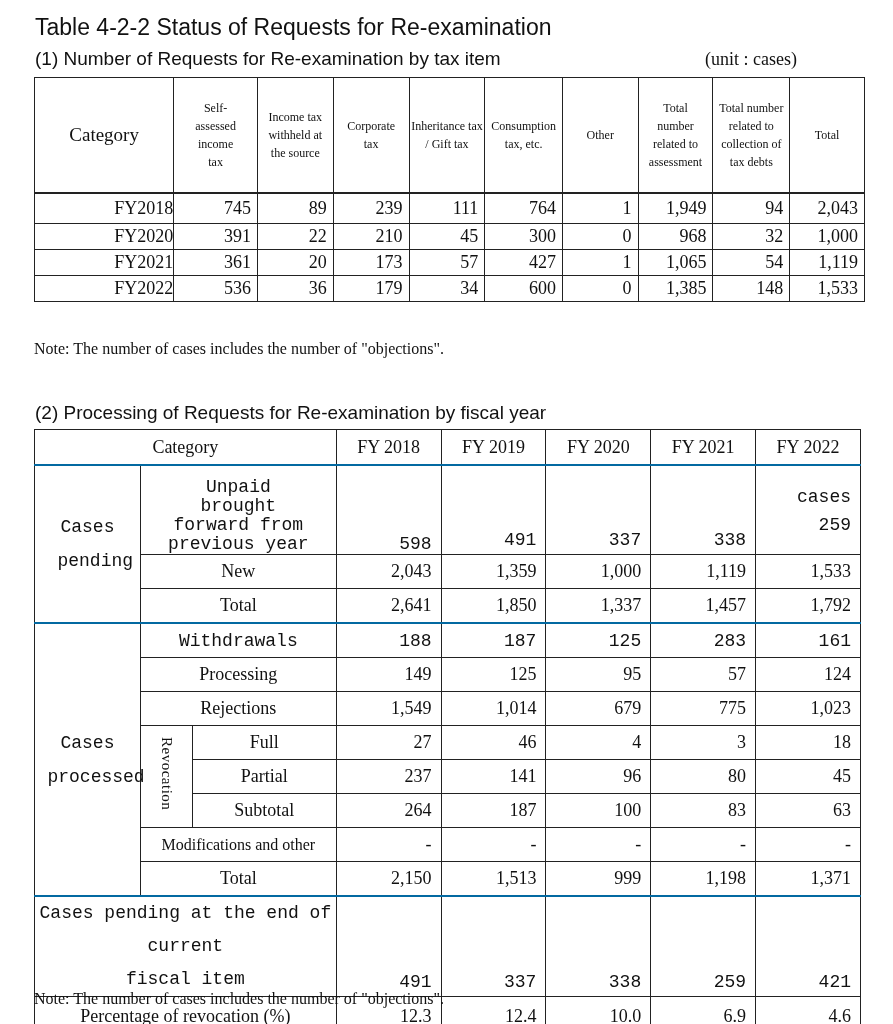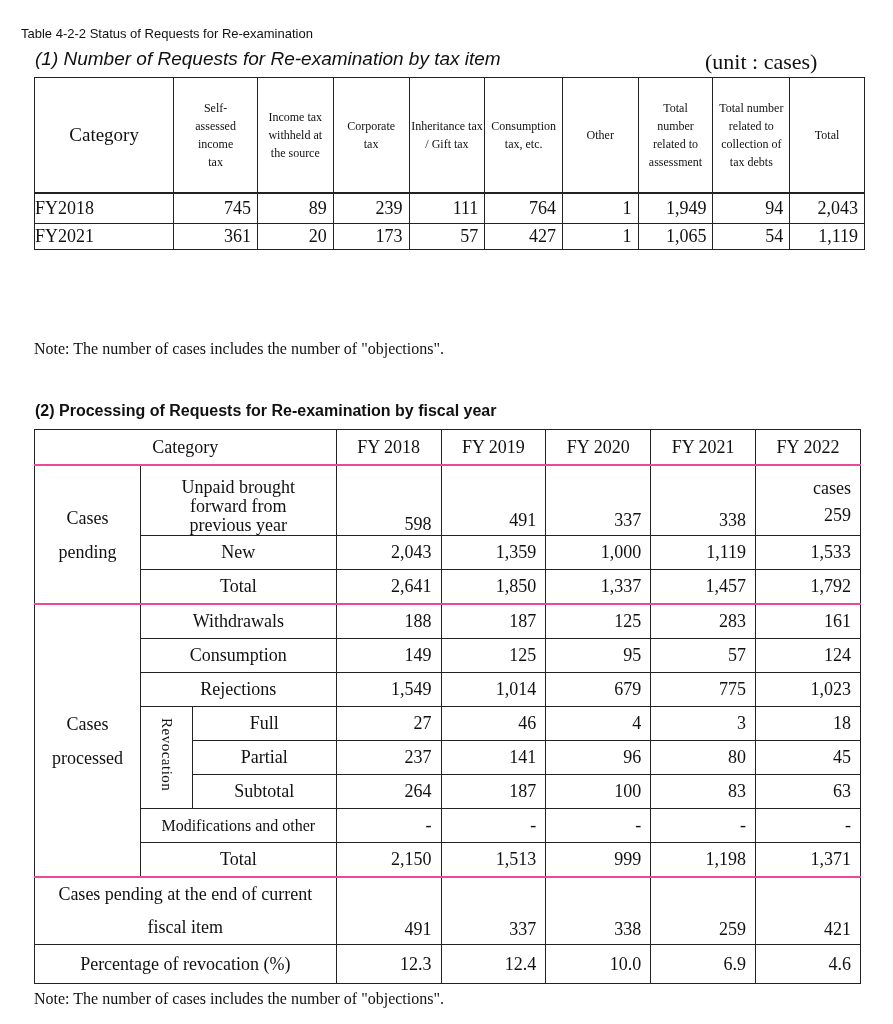--- a/index.html
+++ b/index.html
@@ -1,37 +1,37 @@
 <!DOCTYPE html>
 <html><head>
 <meta charset="utf-8">
 <style>
   html, body { margin: 0; padding: 0; background: #ffffff; }
   body { width: 893px; height: 1024px; position: relative; overflow: hidden; color: #111; }
   .sans { font-family: "Liberation Sans", sans-serif; }
   .serif { font-family: "Liberation Serif", serif; }
-  .title { position: absolute; left: 21px; top: 14px; font-size: 13px; margin-top: 12px; }
-  .sub1 { position: absolute; left: 35px; top: 48px; font-size: 19px; font-style: italic; }
-  .unit { position: absolute; left: 705px; top: 49px; font-size: 22px; }
+  .title { position: absolute; left: 35px; top: 14px; font-size: 23px; }
+  .sub1 { position: absolute; left: 35px; top: 48px; font-size: 19px; }
+  .unit { position: absolute; left: 705px; top: 49px; font-size: 18px; }
   table { border-collapse: collapse; position: absolute; }
   td, th { border: 1px solid #222; padding: 0; font-weight: normal; }
   #t1 { left: 34px; top: 77px; width: 831px; }
   #t1 th { font-size: 12px; line-height: 18px; text-align: center; height: 114px; }
   #t1 th.cat { font-size: 19px; }
   #t1 td { font-size: 18px; height: 25px; text-align: right; padding-right: 6px; }
-  #t1 td.rowhead { text-align: left; padding-right: 0; margin-top: 40px; }
+  #t1 td.rowhead { text-align: right; padding-right: 0; margin-top: 40px; }
   #t1 tbody tr:first-child td { border-top: 2px solid #222; height: 29px; }
   .note1 { position: absolute; left: 34px; top: 340px; font-size: 16px; }
-  .sub2 { position: absolute; left: 35px; top: 402px; font-size: 16px; font-weight: bold; }
+  .sub2 { position: absolute; left: 35px; top: 402px; font-size: 19px; }
   #t2 { left: 34px; top: 429px; width: 827px; }
   #t2 td { font-size: 18px; height: 33px; text-align: right; padding-right: 9px; }
   #t2 td.lbl { text-align: center; padding-right: 0; }
   #t2 td.hdr { text-align: center; padding-right: 0; height: 34px; }
   #t2 td.small { font-size: 16px; }
-  #t2 tr.thick-top td { border-top: 2px solid #ec4899; }
+  #t2 tr.thick-top td { border-top: 2px solid #0369a1; font-family: Liberation Mono, monospace; }
   .unpaid-label { font-size: 16px; line-height: 19px; vertical-align: top; padding-top: 12px; height: 53px !important; }
   .stack { display: flex; flex-direction: column; justify-content: space-between; align-items: flex-end; height: 58px; padding: 6px 0 4px; box-sizing: border-box; }
   .vert { writing-mode: vertical-rl; font-size: 15px; text-align: center; letter-spacing: 0.5px; }
   .pend-end { line-height: 33px; height: 66px !important; }
   .note2 { position: absolute; left: 34px; top: 990px; font-size: 16px; }
 </style>
 </head>
 <body>
 
 <div class="title sans">Table 4-2-2  Status of Requests for Re-examination</div>
@@ -72,31 +72,55 @@
         <td>89</td>
         <td>239</td>
         <td>111</td>
         <td>764</td>
         <td>1</td>
         <td>1,949</td>
         <td>94</td>
         <td>2,043</td>
       </tr>
       <tr>
+        <td class="rowhead">FY2020</td>
+        <td>391</td>
+        <td>22</td>
+        <td>210</td>
+        <td>45</td>
+        <td>300</td>
+        <td>0</td>
+        <td>968</td>
+        <td>32</td>
+        <td>1,000</td>
+      </tr>
+      <tr>
         <td class="rowhead">FY2021</td>
         <td>361</td>
         <td>20</td>
         <td>173</td>
         <td>57</td>
         <td>427</td>
         <td>1</td>
         <td>1,065</td>
         <td>54</td>
         <td>1,119</td>
       </tr>
+      <tr>
+        <td class="rowhead">FY2022</td>
+        <td>536</td>
+        <td>36</td>
+        <td>179</td>
+        <td>34</td>
+        <td>600</td>
+        <td>0</td>
+        <td>1,385</td>
+        <td>148</td>
+        <td>1,533</td>
+      </tr>
     </tbody>
 </table>
 
 <div class="note1 serif">Note: The number of cases includes the number of "objections".</div>
 
 <div class="sub2 sans">(2)  Processing of Requests for Re-examination by fiscal year</div>
 
 <table id="t2" class="serif">
   <colgroup>
     <col style="width:106px">
@@ -155,21 +179,21 @@
         <div style="width:80px;margin:0 auto;line-height:34px;">Cases processed</div>
       </td>
       <td class="lbl" colspan="2">Withdrawals</td>
       <td>188</td>
       <td>187</td>
       <td>125</td>
       <td>283</td>
       <td>161</td>
     </tr>
     <tr>
-      <td class="lbl" colspan="2">Consumption</td>
+      <td class="lbl" colspan="2">Processing</td>
       <td>149</td>
       <td>125</td>
       <td>95</td>
       <td>57</td>
       <td>124</td>
     </tr>
     <tr>
       <td class="lbl" colspan="2">Rejections</td>
       <td>1,549</td>
       <td>1,014</td>

